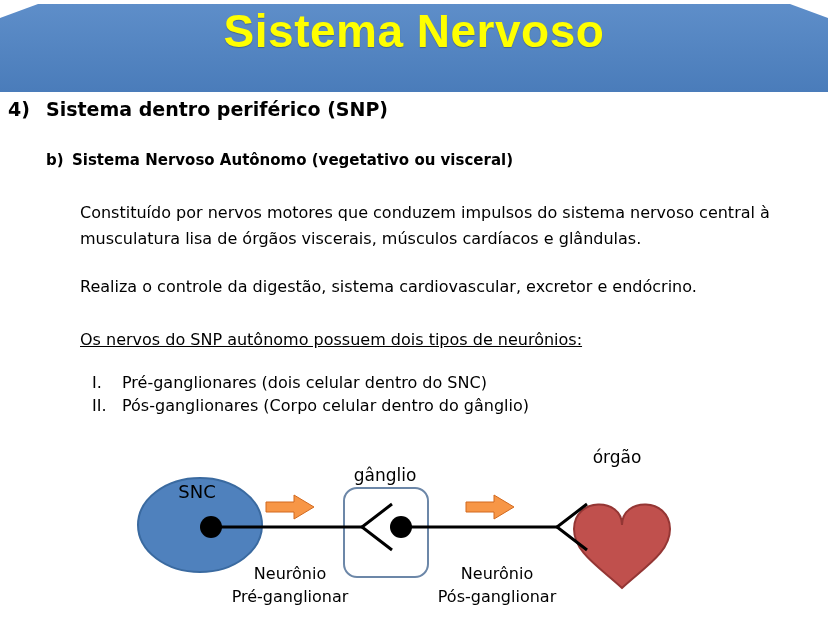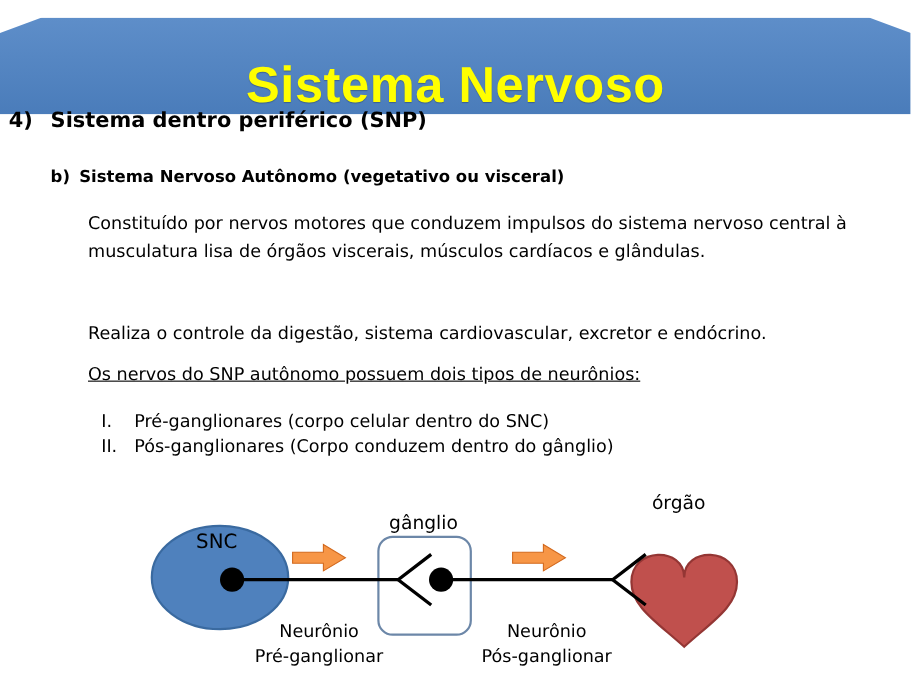--- a/index.html
+++ b/index.html
@@ -10,25 +10,25 @@
     color: #000;
   }
   .slide {
     position: relative;
     width: 828px; height: 621px;
     background: #ffffff;
     overflow: hidden;
   }
   
   .banner {
-    position: absolute; top: 16px; left: 0;
+    position: absolute; top: 4px; left: 0;
     width: 828px; height: 88px;
     background: linear-gradient(180deg, #5e8ec9 0%, #4a7cba 100%);
     clip-path: polygon(38px 0, 790px 0, 828px 14px, 828px 88px, 0 88px, 0 14px);
-    display: flex; align-items: flex-end; justify-content: center;
+    display: flex; align-items: flex-start; justify-content: center;
   }
   .banner-title {
     font-family: "Liberation Sans", sans-serif;
     font-size: 46px;
     font-weight: bold;
     color: #ffff00;
     letter-spacing: 0.5px;
     text-shadow: 0 1px 1px rgba(0,0,0,0.25);
   }
   
@@ -41,22 +41,22 @@
   .sub {
     position: absolute; top: 151px; left: 46px;
     font-size: 15px; font-weight: bold;
     display: flex;
   }
   .sub .marker { width: 26px; flex: 0 0 auto; }
   .para {
     position: absolute; left: 80px; width: 705px;
     font-size: 16px; line-height: 26px;
   }
-  .p1 { top: 190px; }
-  .p2 { top: 290px; }
+  .p1 { top: 200px; }
+  .p2 { top: 274px; }
   .p3 { top: 327px; text-decoration: underline; }
   .list {
     position: absolute; top: 371px; left: 92px;
     font-size: 16px; line-height: 23px;
   }
   .list-item { display: flex; }
   .list-marker { width: 30px; flex: 0 0 auto; }
   
   .diagram {
     position: absolute; top: 440px; left: 0;
@@ -85,25 +85,25 @@
     <span>Sistema Nervoso Autônomo (vegetativo ou visceral)</span>
   </div>
 
   <div class="para p1">Constituído por nervos motores que conduzem impulsos do sistema nervoso central à musculatura lisa de órgãos viscerais, músculos cardíacos e glândulas.</div>
   <div class="para p2">Realiza o controle da digestão, sistema cardiovascular, excretor e endócrino.</div>
   <div class="para p3">Os nervos do SNP autônomo possuem dois tipos de neurônios:</div>
 
   <div class="list">
     <div class="list-item">
       <span class="list-marker">I.</span>
-      <span>Pré-ganglionares (corpo celular dentro do SNC)</span>
+      <span>Pré-ganglionares (dois celular dentro do SNC)</span>
     </div>
     <div class="list-item">
       <span class="list-marker">II.</span>
-      <span>Pós-ganglionares (Corpo conduzem dentro do gânglio)</span>
+      <span>Pós-ganglionares (Corpo celular dentro do gânglio)</span>
     </div>
   </div>
 
   <svg class="diagram" width="828" height="181" viewBox="0 0 828 181">
 
     <ellipse cx="200" cy="85" rx="62" ry="47" stroke="#3a6aa0" stroke-width="2" fill="#4f81bd"></ellipse>
 
     <rect x="344" y="48" width="84" height="89" rx="13" fill="#ffffff" stroke="#6c87a8" stroke-width="2"></rect>
 
     <path d="M 622,85

